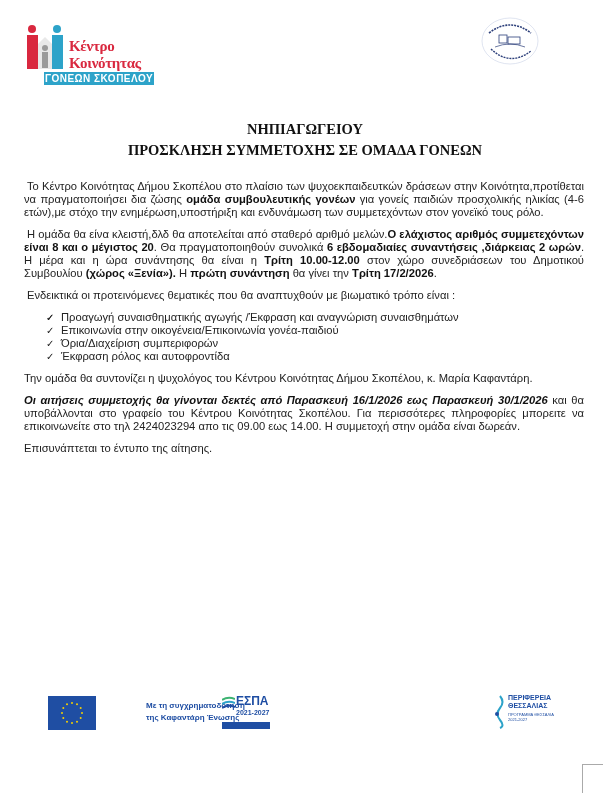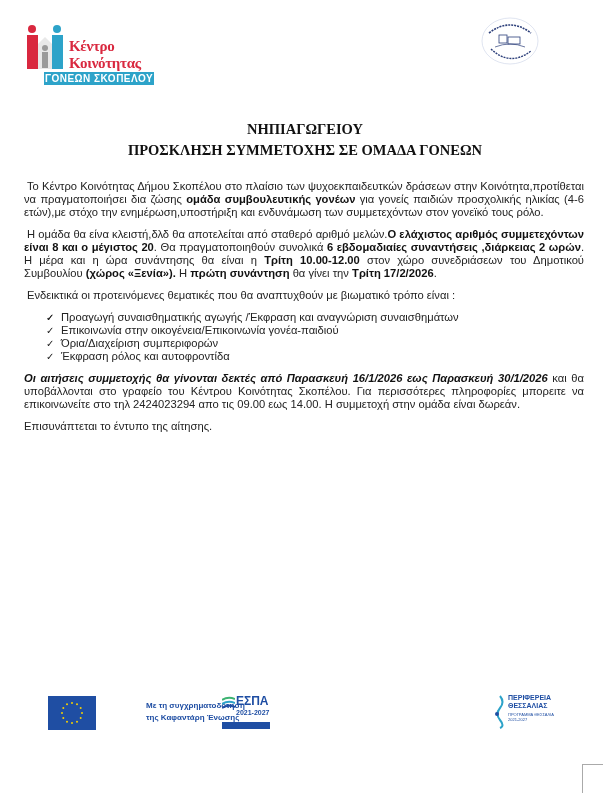--- a/index.html
+++ b/index.html
@@ -94,20 +94,21 @@
     <p class="indent">Ενδεικτικά οι προτεινόμενες θεματικές που θα αναπτυχθούν με βιωματικό τρόπο είναι :</p>
 
     <ul class="checks">
       <li><span class="chk">✓</span></li>
       <li><span class="chk">✓</span><span>Προαγωγή συναισθηματικής αγωγής /Έκφραση και αναγνώριση συναισθημάτων</span></li>
       <li><span class="chk">✓</span><span>Επικοινωνία στην οικογένεια/Επικοινωνία γονέα-παιδιού</span></li>
       <li><span class="chk">✓</span><span>Όρια/Διαχείριση συμπεριφορών</span></li>
       <li><span class="chk">✓</span><span>Έκφραση ρόλος και αυτοφροντίδα</span></li>
     </ul>
 
+    <p>Την ομάδα θα συντονίζει η ψυχολόγος του Κέντρου Κοινότητας Δήμου Σκοπέλου, κ. Μαρία Καφαντάρη.</p>
 
     <p><b><i>Οι αιτήσεις συμμετοχής θα γίνονται δεκτές  από Παρασκευή 16/1/2026 εως Παρασκευή 30/1/2026</i></b><span>  και  θα υποβάλλονται στο γραφείο του Κέντρου Κοινότητας Σκοπέλου. Για περισσότερες πληροφορίες μπορειτε να επικοινωνείτε στο τηλ 2424023294 απο τις 09.00 εως 14.00. Η συμμετοχή στην ομάδα είναι δωρεάν.</span></p>
 
     <p>Επισυνάπτεται το έντυπο της αίτησης.</p>
   </div>
 
   <svg class="eu-flag" viewBox="0 0 48 34">
     <rect width="48" height="34" fill="#1f4ea3"></rect>
     <g fill="#f5d000">
       <circle cx="24" cy="7" r="1"></circle>

